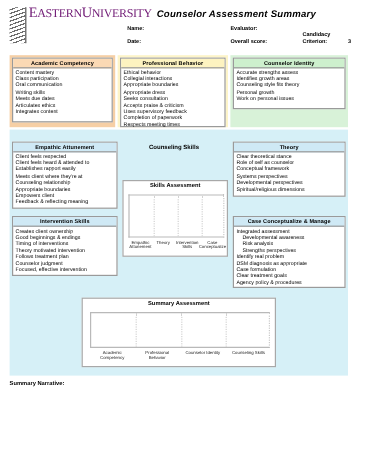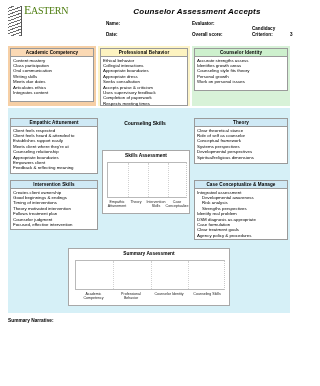--- a/index.html
+++ b/index.html
@@ -41,21 +41,21 @@
     background:
       repeating-linear-gradient(-20deg, #6e6e6e 0 1px, #ffffff 1px 3px);
     border-right: 1px solid #555;
     flex: 0 0 auto;
   }
   .logo-words {
     display: flex;
     flex-direction: row;
     line-height: 9.5px;
     font-family: "Liberation Serif", serif;
-    color: #4d7c0f;
+    color: #701a75;
   }
   .logo-words span {
     font-size: 10px;
     letter-spacing: -0.3px;
     white-space: nowrap;
   }
   .logo-words span:first-letter { font-size: 12px; }
 
   .header-right {
     flex: 1;
@@ -177,25 +177,26 @@
 <body>
 
 <div class="page">
 
   <div class="header">
 
     <div class="logo">
       <div class="logo-mark"></div>
       <div class="logo-words">
         <span>EASTERN</span>
+        <span>UNIVERSITY</span>
       </div>
     </div>
 
     <div class="header-right">
-      <div class="doc-title">Counselor Assessment Accepts</div>
+      <div class="doc-title">Counselor Assessment Summary</div>
       <div class="fields">
         <span class="fld f-name">Name:</span>
         <span class="fld f-date">Date:</span>
         <span class="fld f-eval">Evaluator:</span>
         <span class="fld f-score">Overall score:</span>
         <span class="fld f-cand">Candidacy</span>
         <span class="fld f-crit">Criterion:</span>
         <span class="fld f-critval">3</span>
       </div>
     </div>

